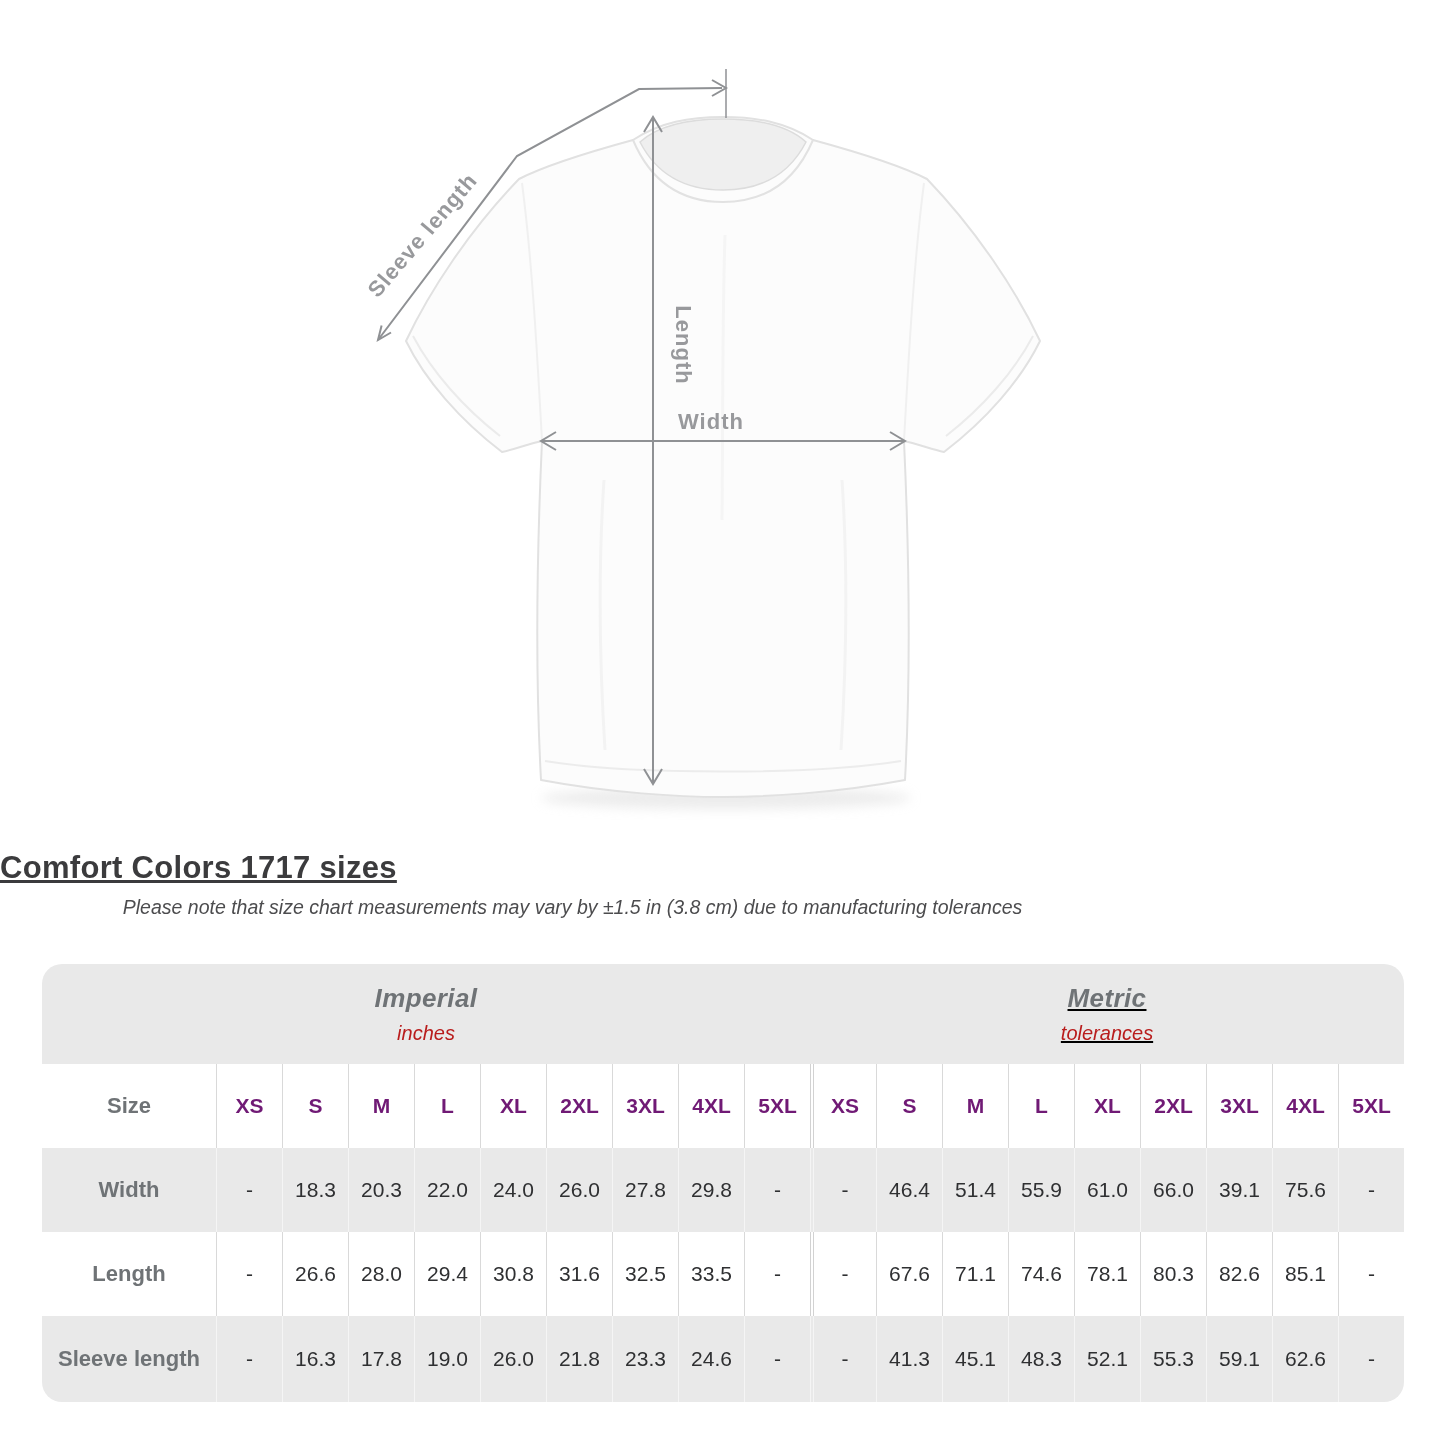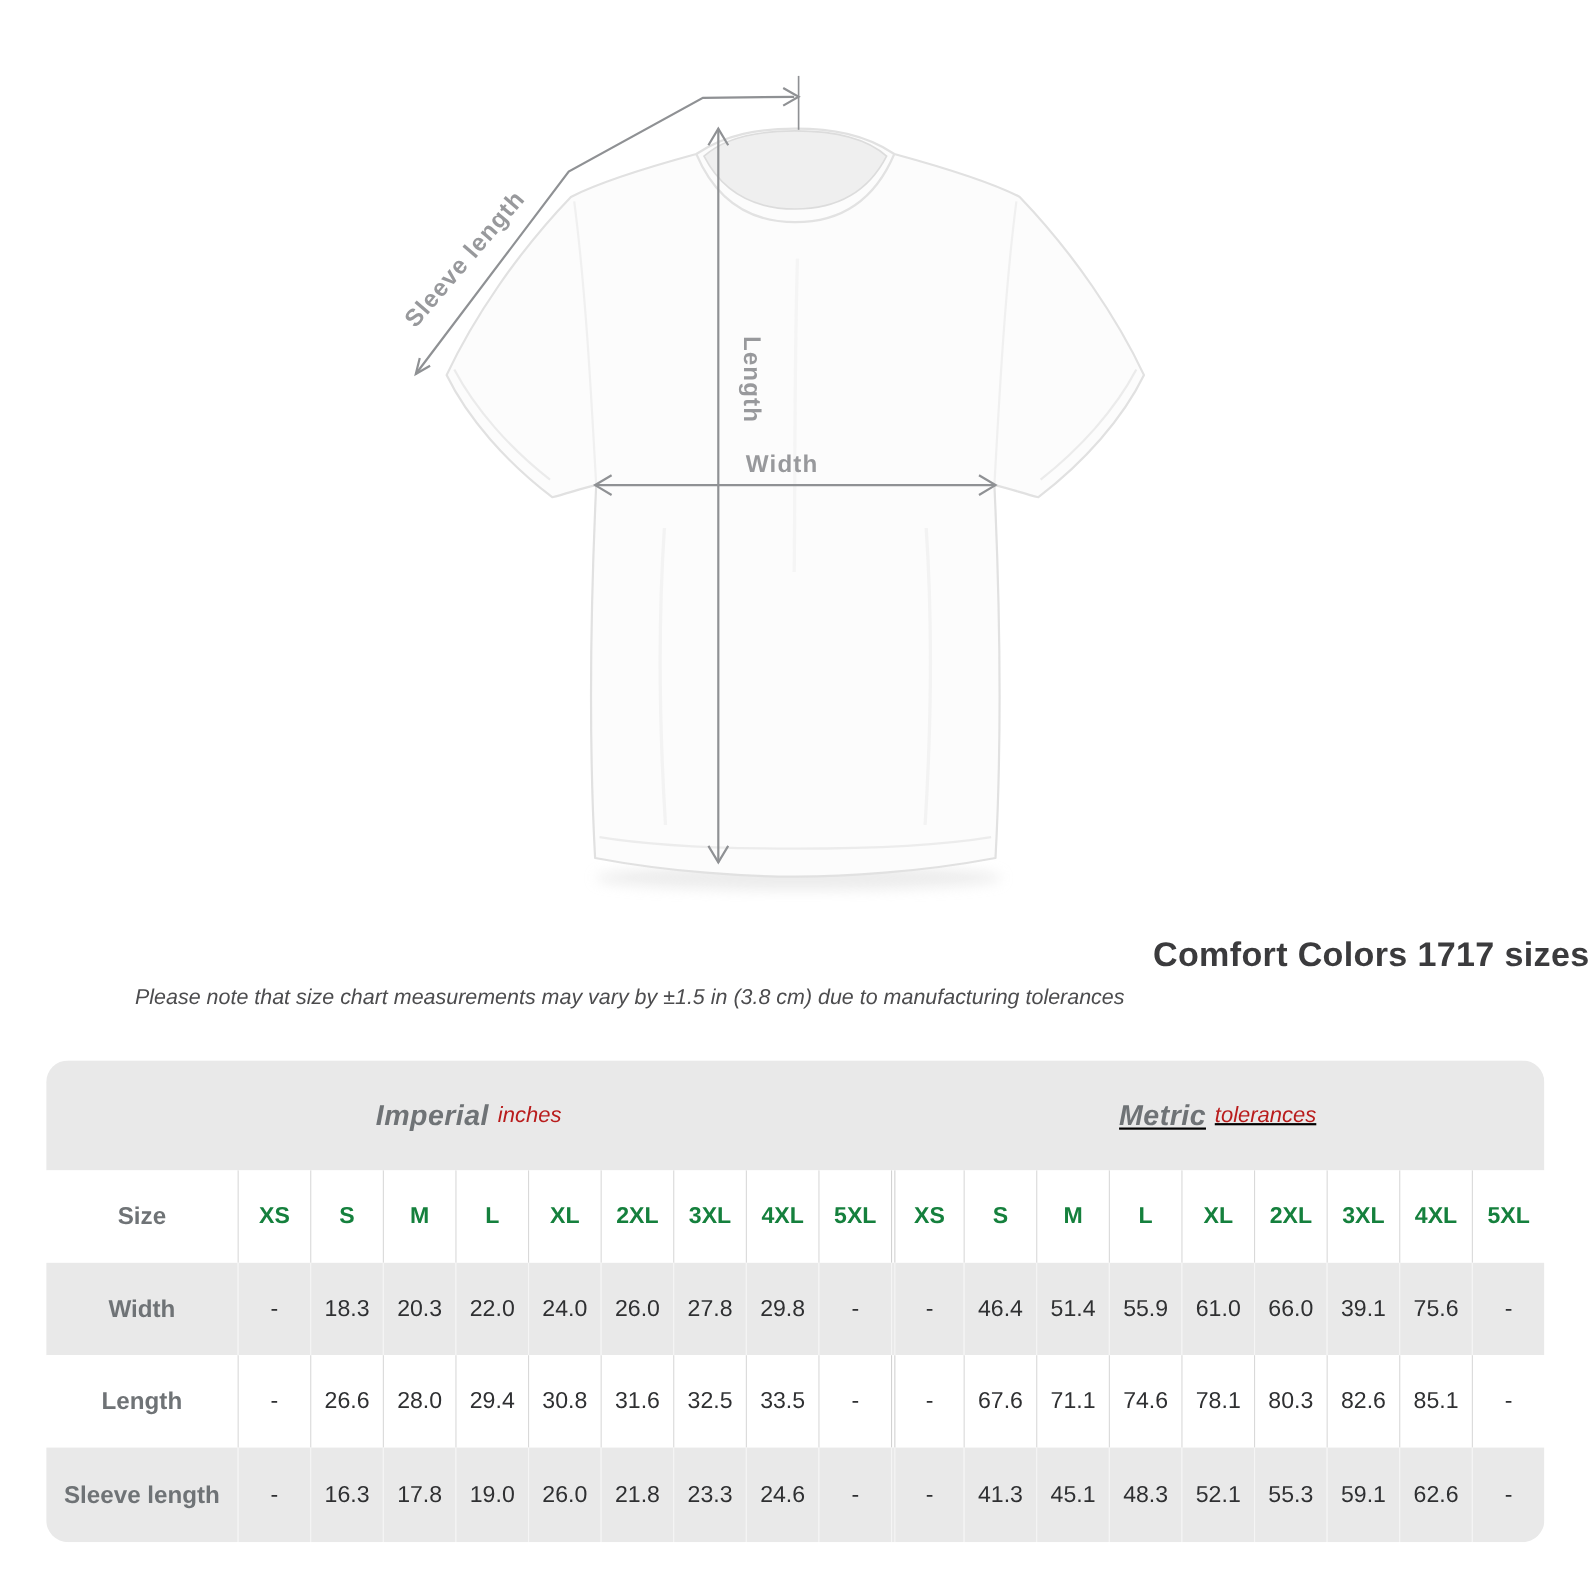--- a/index.html
+++ b/index.html
@@ -4,50 +4,50 @@
 <style>
   html,body{margin:0;padding:0;background:#ffffff;}
   body{font-family:"Liberation Sans", sans-serif;}
   .page{position:relative;width:1445px;height:1445px;background:#ffffff;overflow:hidden;}
 
   
   .diagram-wrap{position:absolute;left:0;top:0;width:1445px;height:835px;}
 
   
   .chart-title{
-    position:absolute;left:0;top:850px;width:1445px;text-align:right;
-    font-size:31px;font-weight:bold;color:#3b3b3d;letter-spacing:.3px;
+    position:absolute;left:0;top:850px;width:1445px;text-align:left;
+    font-size:31px;font-weight:bold;color:#3b3b3d;letter-spacing:.3px;text-decoration:underline;
   }
   .chart-note{
     position:absolute;left:0;top:896px;width:1145px;text-align:center;
     font-size:19.5px;font-style:italic;color:#4c4c4e;
   }
 
   
   .size-table{
     position:absolute;left:42px;top:964px;width:1362px;
     border-radius:20px;overflow:hidden;background:#ffffff;
   }
   .unit-band{display:flex;height:100px;background:#e9e9e9;}
-  .unit-half{display:flex;flex-direction:row;align-items:center;justify-content:center;gap:8px;}
+  .unit-half{display:flex;flex-direction:column;align-items:center;justify-content:center;gap:8px;}
   .unit-half.imperial{width:768px;}
   .unit-half.metric{width:594px;text-decoration:underline;}
   .unit-name{font-size:26px;font-weight:bold;font-style:italic;color:#6f7376;letter-spacing:.4px;}
   .unit-sub{font-size:20px;font-style:italic;color:#b91c1c;}
 
   .grid{
     display:grid;
     grid-template-columns:174px repeat(18, 1fr);
     grid-template-rows:84px 84px 84px 86px;
   }
   .cell{
     display:flex;align-items:center;justify-content:center;
     font-size:21px;color:#2f3032;background:#ffffff;
   }
-  .cell.hd{font-weight:bold;color:#15803d;font-size:21px;}
+  .cell.hd{font-weight:bold;color:#701a75;font-size:21px;}
   .cell.lbl{font-weight:bold;color:#6f7376;font-size:22px;border-left:none !important;}
   .row-gray .cell, .cell.gray{background:#e9e9e9;}
 
   
   .cell.c{border-left:1.5px solid #d9d9d9;}
   .cell.c.gray{border-left:1.5px solid #f5f5f5;}
   .cell.msep{border-left:4px double #d2d2d2;}
   .cell.msep.gray{border-left:4px double #f5f5f5;}
 </style>
 </head>

